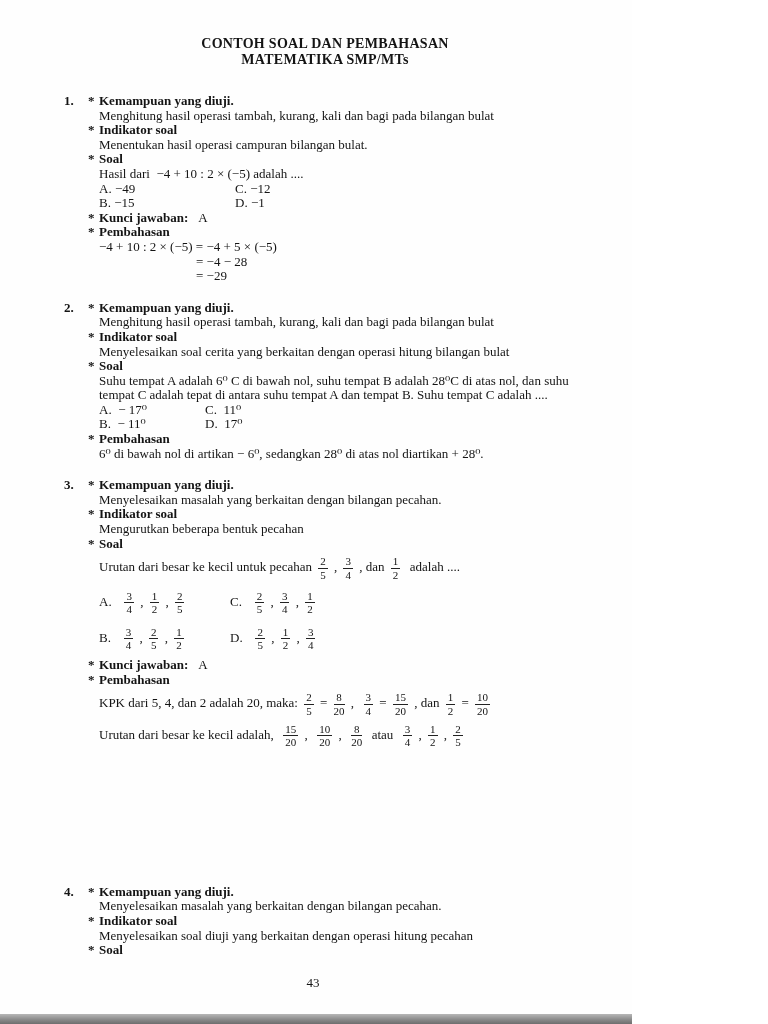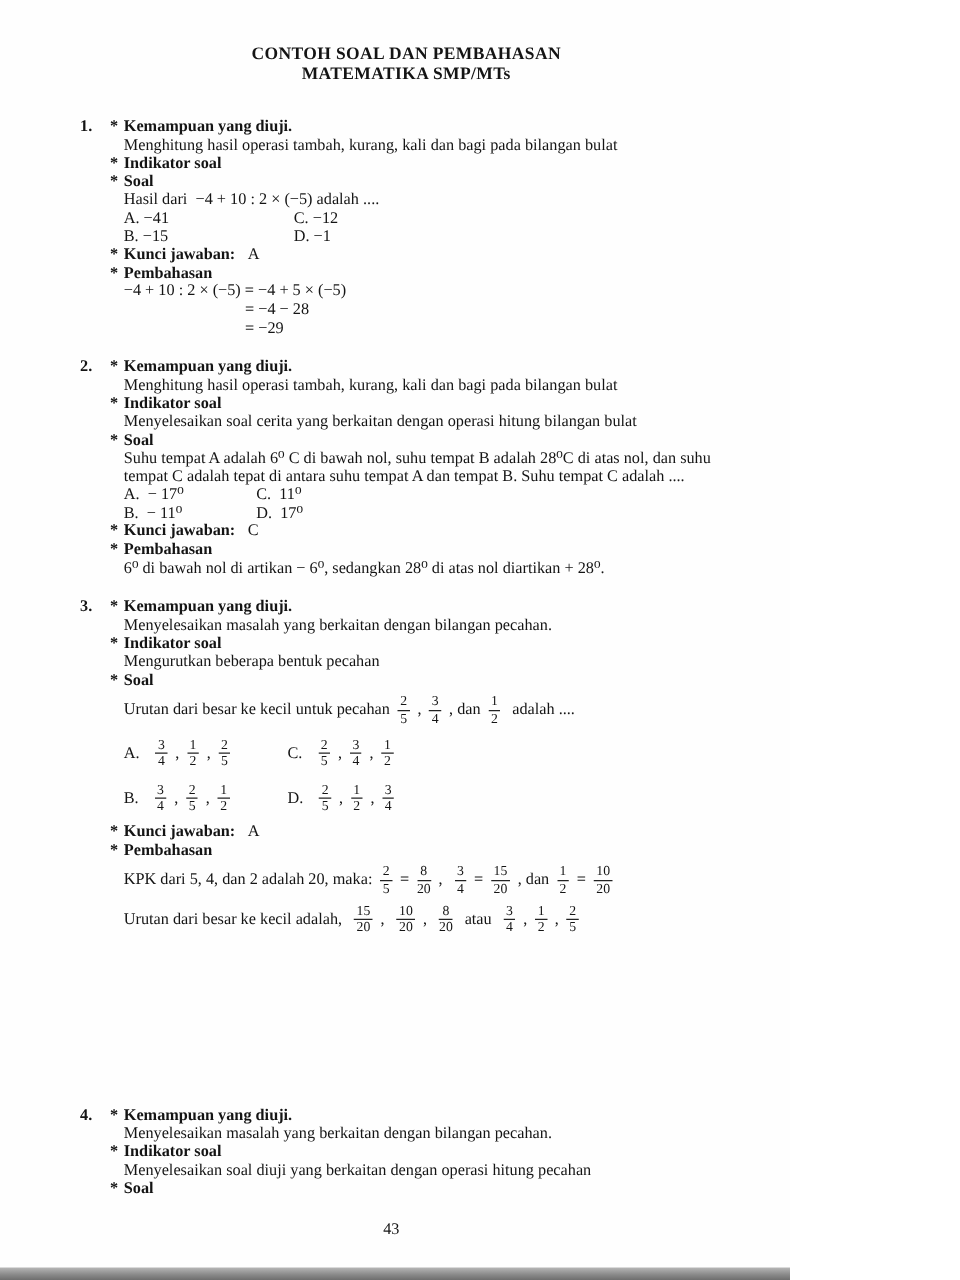--- a/index.html
+++ b/index.html
@@ -71,26 +71,27 @@
   <div class="question">
     <div class="qnum">1.</div>
     <div class="qbody">
       <div class="line">
         <span class="star">*</span><span class="bold">Kemampuan yang diuji.</span>
       </div>
       <div class="line indent">Menghitung hasil operasi tambah, kurang, kali dan bagi pada bilangan bulat</div>
       <div class="line">
         <span class="star">*</span><span class="bold">Indikator soal</span>
       </div>
+      <div class="line indent">Menentukan hasil operasi campuran bilangan bulat.</div>
       <div class="line">
         <span class="star">*</span><span class="bold">Soal</span>
       </div>
       <div class="line indent">Hasil dari &nbsp;−4 + 10 : 2 × (−5) adalah ....</div>
       <div class="line indent opts">
-        <span class="opt w1">A. −41</span><span class="opt">C. −12</span>
+        <span class="opt w1">A. −49</span><span class="opt">C. −12</span>
       </div>
       <div class="line indent opts">
         <span class="opt w1">B. −15</span><span class="opt">D. −1</span>
       </div>
       <div class="line">
         <span class="star">*</span><span class="bold">Kunci jawaban:</span><span class="kunci-ans">A</span>
       </div>
       <div class="line">
         <span class="star">*</span><span class="bold">Pembahasan</span>
       </div>
@@ -113,23 +114,20 @@
       <div class="line indent">Menyelesaikan soal cerita yang berkaitan dengan operasi hitung bilangan bulat</div>
       <div class="line">
         <span class="star">*</span><span class="bold">Soal</span>
       </div>
       <div class="line indent">Suhu tempat A adalah 6⁰ C di bawah nol, suhu tempat B adalah 28⁰C di atas nol, dan suhu tempat C adalah tepat di antara suhu tempat A dan tempat B. Suhu tempat C adalah ....</div>
       <div class="line indent opts">
         <span class="opt w2">A. &nbsp;− 17⁰</span><span class="opt">C. &nbsp;11⁰</span>
       </div>
       <div class="line indent opts">
         <span class="opt w2">B. &nbsp;− 11⁰</span><span class="opt">D. &nbsp;17⁰</span>
-      </div>
-      <div class="line">
-        <span class="star">*</span><span class="bold">Kunci jawaban:</span><span class="kunci-ans">C</span>
       </div>
       <div class="line">
         <span class="star">*</span><span class="bold">Pembahasan</span>
       </div>
       <div class="line indent">6⁰ di bawah nol di artikan − 6⁰, sedangkan 28⁰ di atas nol diartikan + 28⁰.</div>
     </div>
   </div>
 
   <div class="question q3">
     <div class="qnum">3.</div>

